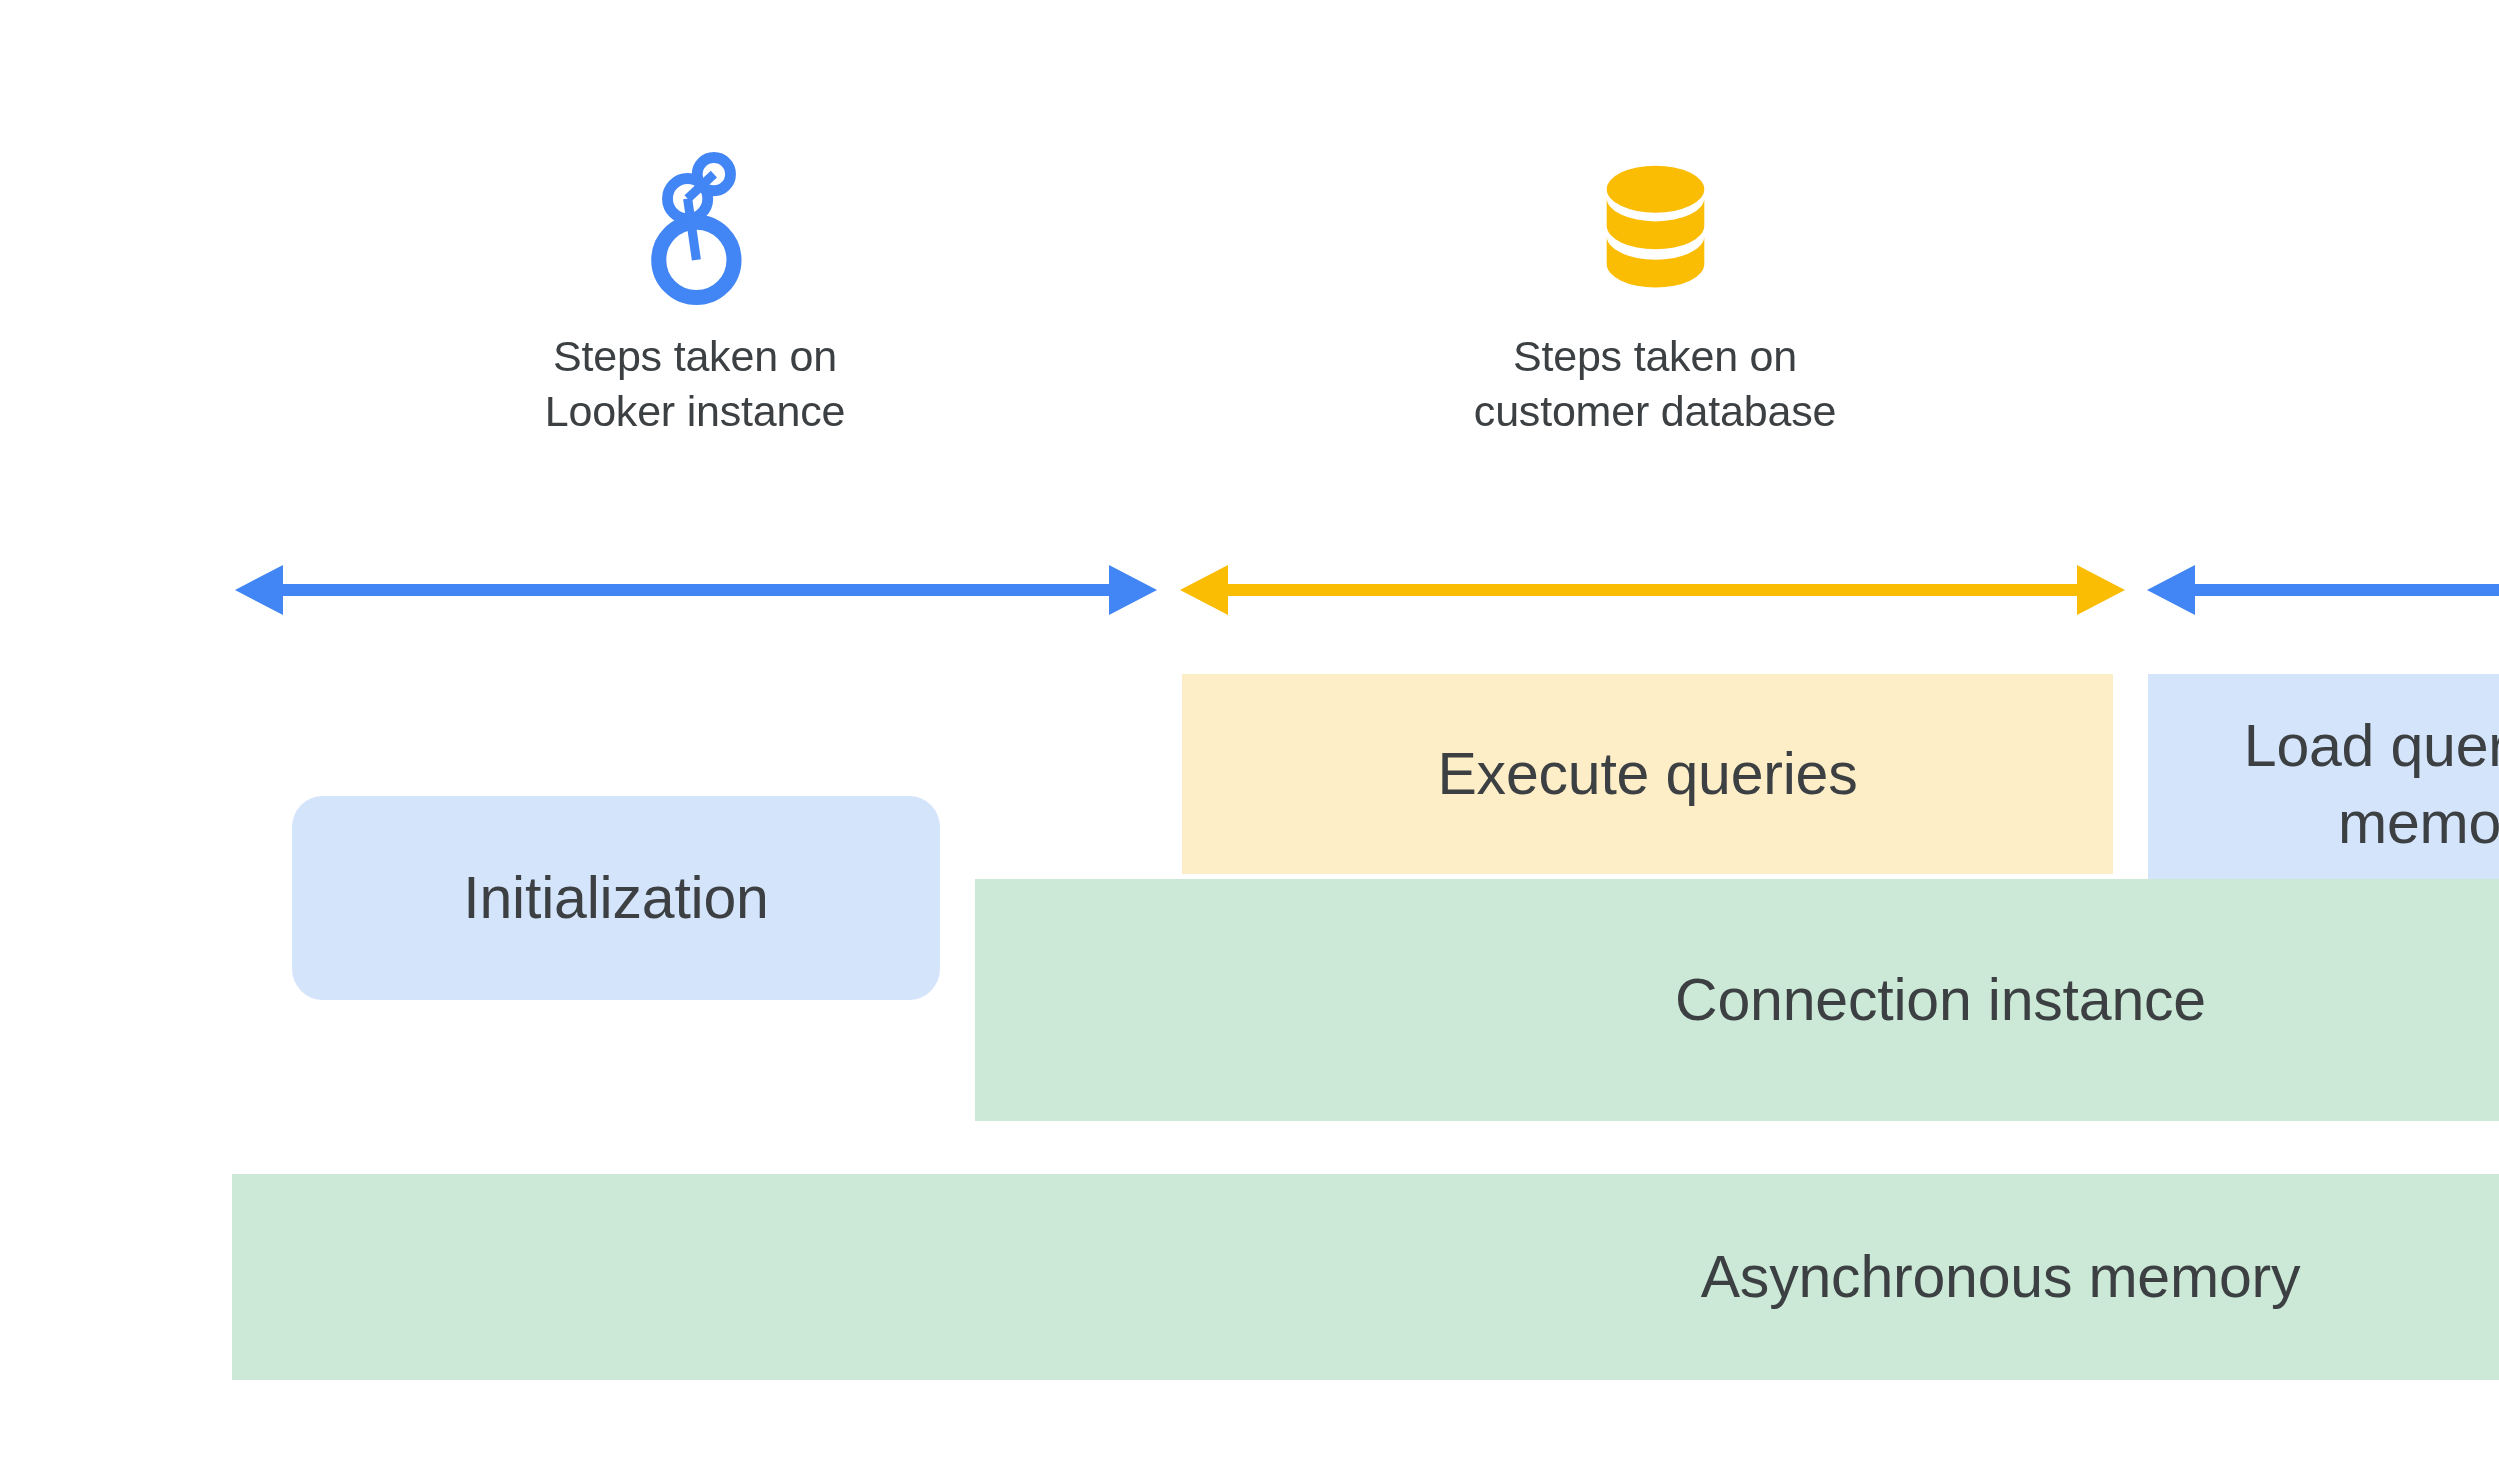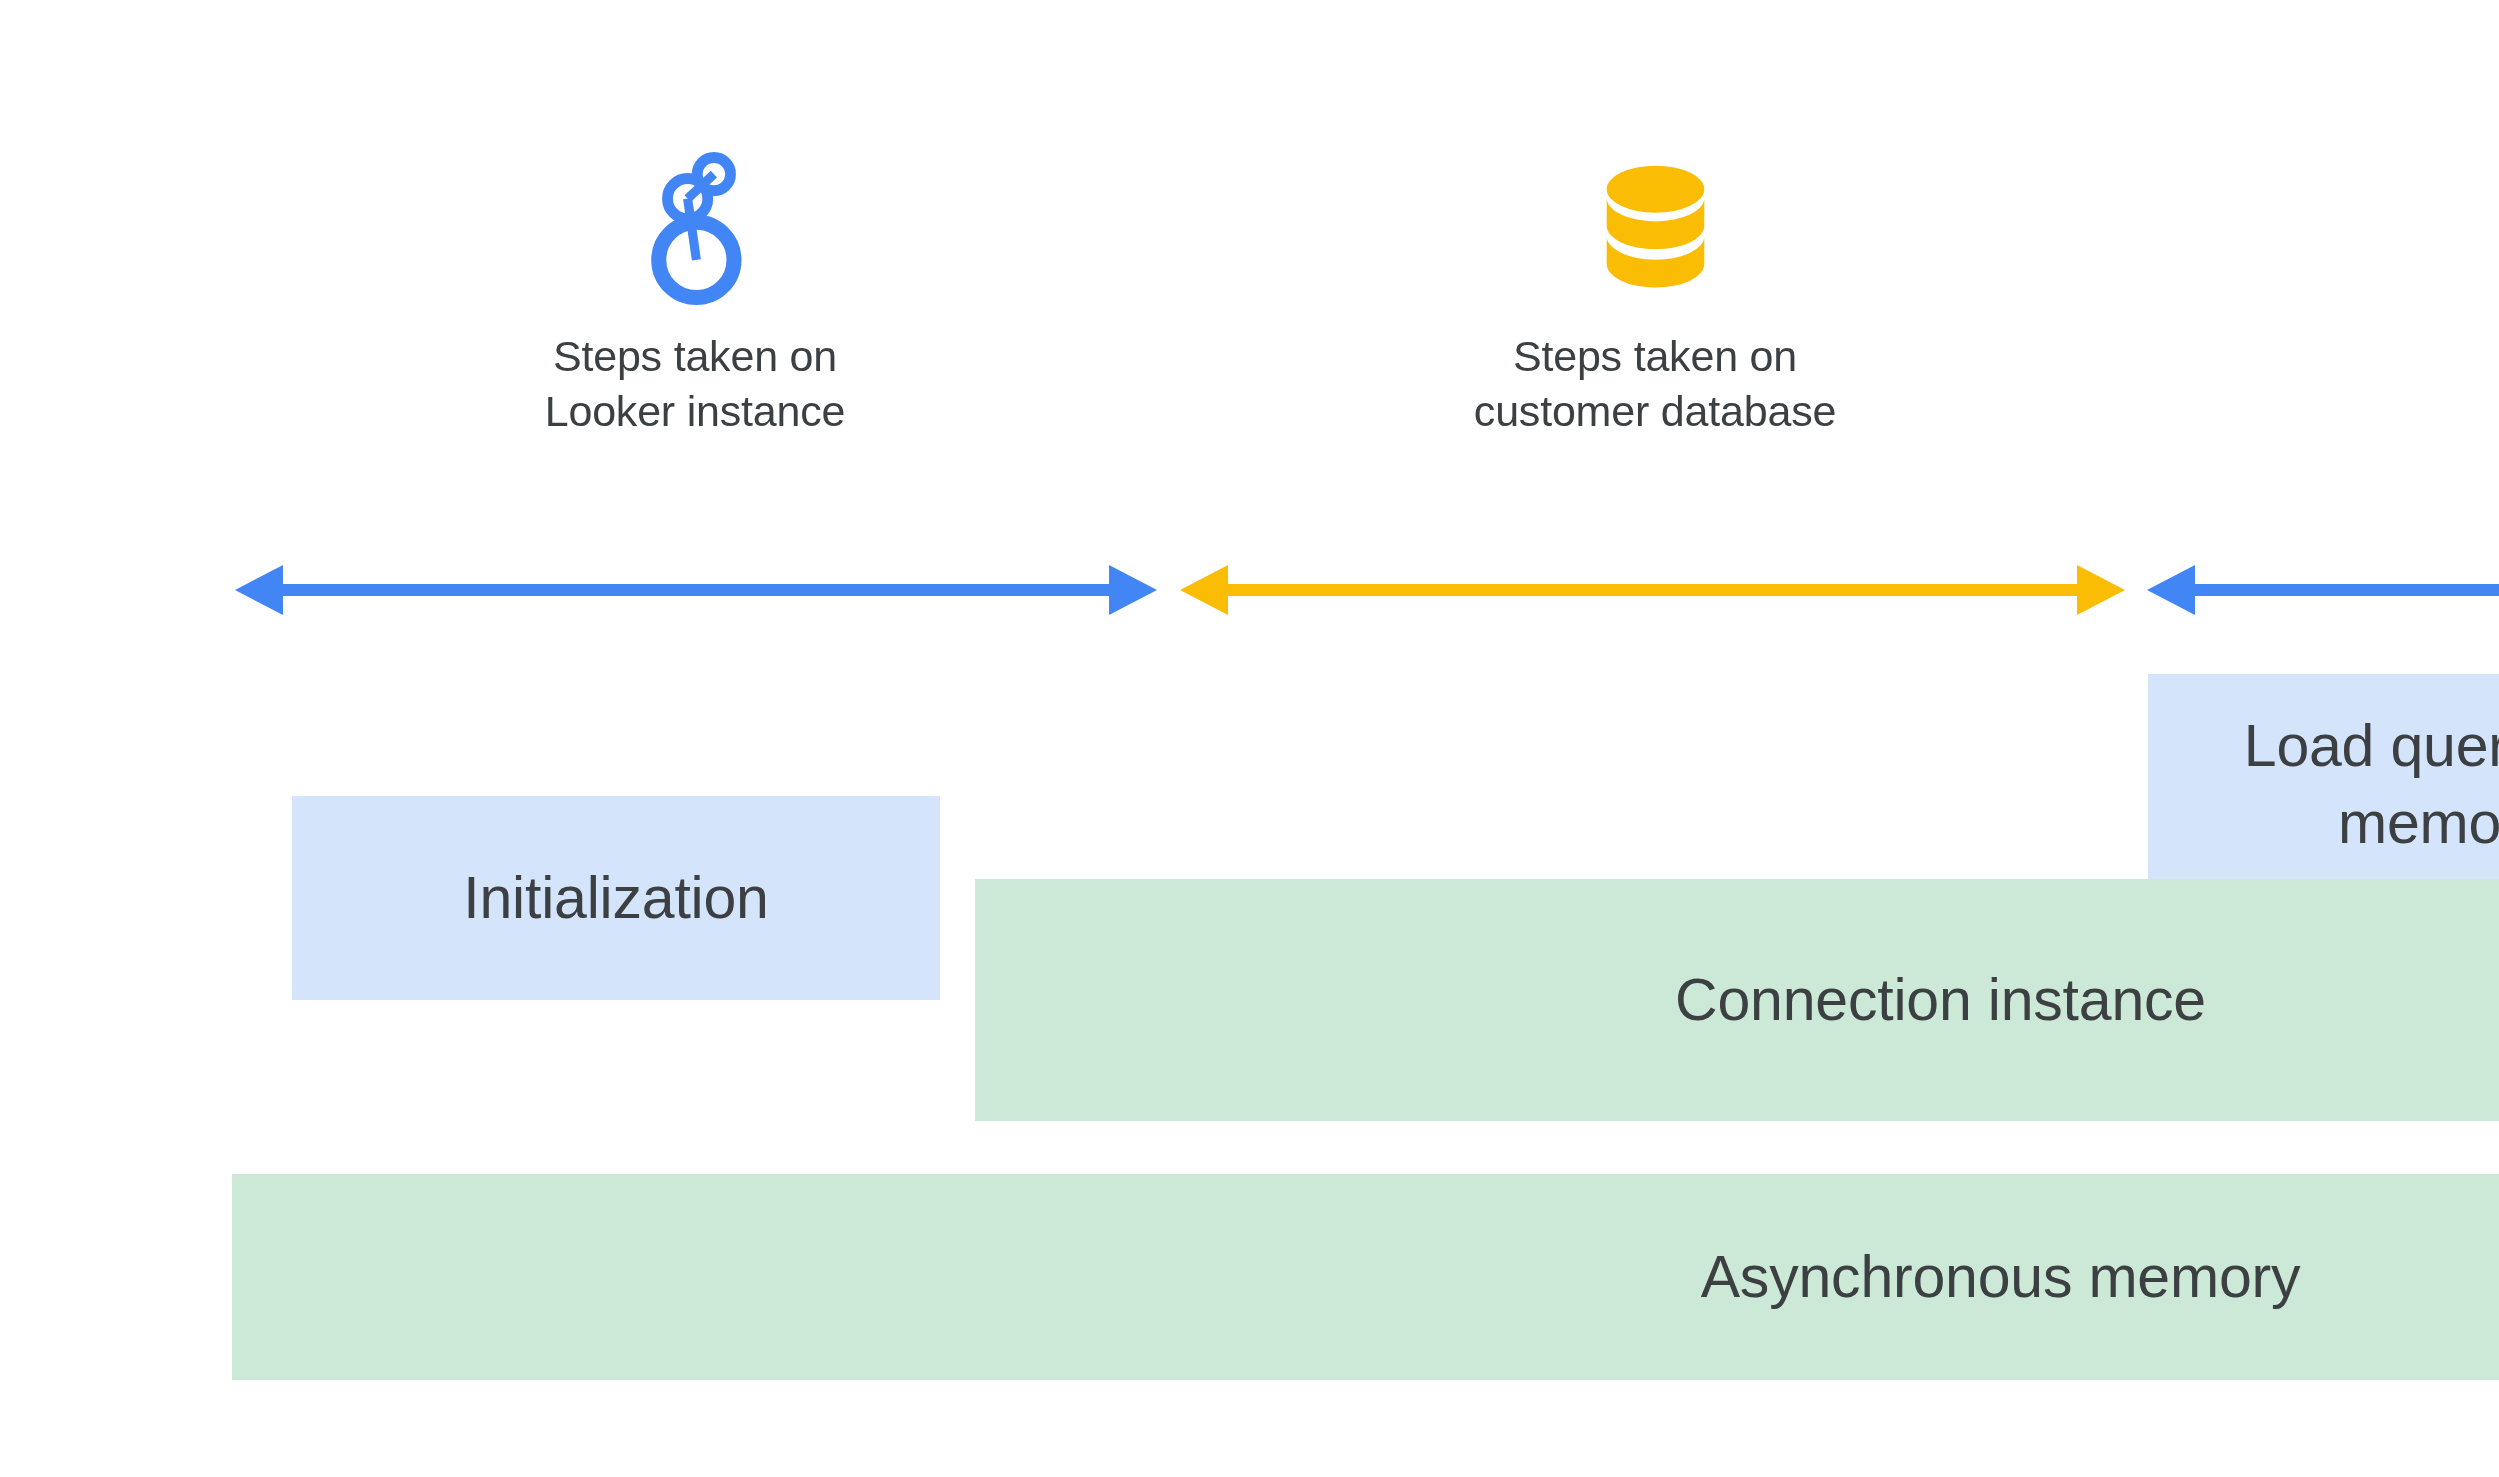--- a/index.html
+++ b/index.html
@@ -114,27 +114,30 @@
       <path d="M0 56 L96 6 L96 44 L1794 44 L1794 6 L1890 56 L1794 106 L1794 68 L96 68 L96 106 Z" fill="#fbbc04"></path>
     </svg>
   </div>
 
   <div class="arrow" style="left:2147px; top:562px;">
     <svg width="1607" height="56" viewBox="0 0 3215 112" xmlns="http://www.w3.org/2000/svg">
       <path d="M0 56 L96 6 L96 44 L3119 44 L3119 6 L3215 56 L3119 106 L3119 68 L96 68 L96 106 Z" fill="#4285f4"></path>
     </svg>
   </div>
 
+  <div class="box box--yellow" style="left:1182px; top:674px; width:931px; height:200px;">
+    <span class="box-label">Execute queries</span>
+  </div>
 
   <div class="box box--blue" style="left:2148px; top:674px; width:592px; height:221px;">
     <span class="box-label">Load queries in
 memory</span>
   </div>
 
-  <div class="box box--blue" style="left:292px; top:796px; width:648px; height:204px;">
+  <div class="box box--blue" style="left:292px; top:796px; width:648px; height:204px;border-radius:31px;">
     <span class="box-label">Initialization</span>
   </div>
 
   <div class="box box--green" style="left:975px; top:879px; width:1931px; height:242px;">
     <span class="box-label">Connection instance</span>
   </div>
 
   <div class="box box--green" style="left:232px; top:1174px; width:3537px; height:206px;">
     <span class="box-label">Asynchronous memory</span>
   </div>

